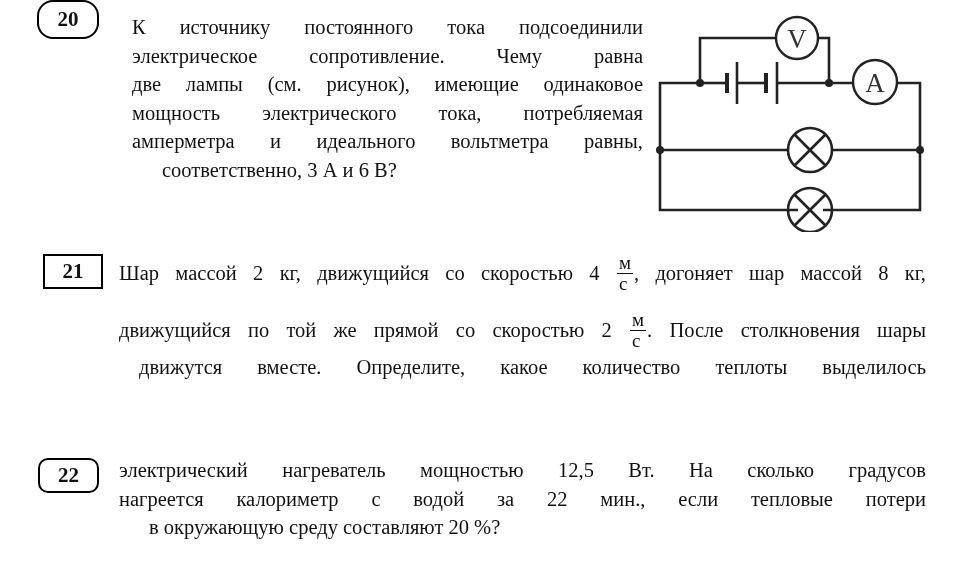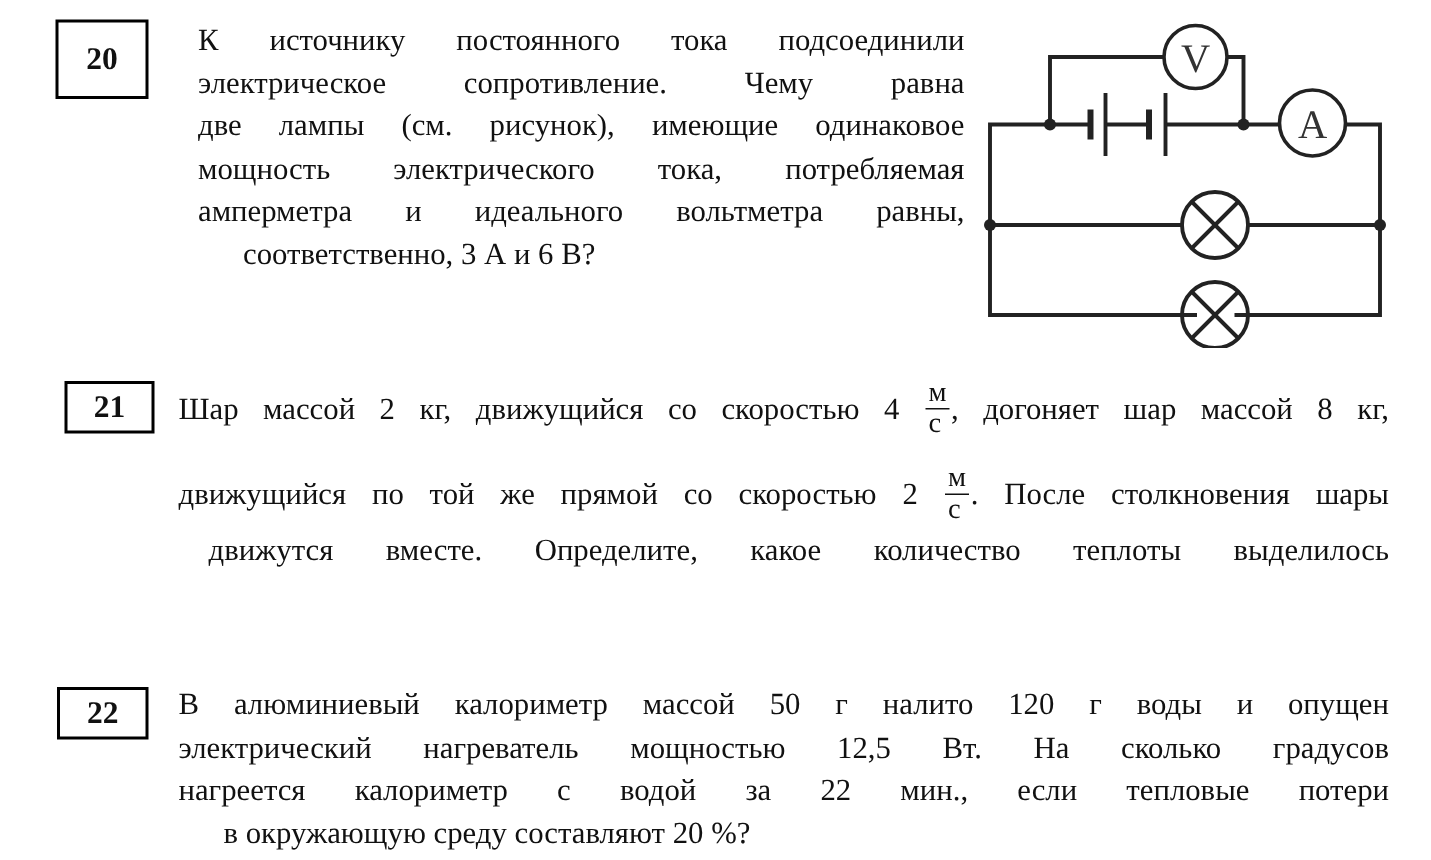--- a/index.html
+++ b/index.html
@@ -12,21 +12,21 @@
   .line.last { text-align-last:left;margin-left:30px; }
   .frac { display:inline-block; vertical-align:middle; text-align:center; font-size:19px; line-height:20px; margin:0 1px; position:relative; top:-2px; }
   .frac span { display:block; padding:0 2px; }
   .frac .top { border-bottom:1px solid #111; }
   .tall { line-height:57px; }
   svg text { font-family:"Liberation Serif","DejaVu Serif",serif; }
 </style>
 </head>
 <body>
 
-<div class="num-box" style="left:37px; top:13px; width:62px; height:53px;">20</div>
+<div class="num-box" style="left:37px; top:0; width:62px; height:39px;border-radius:16px;">20</div>
 <div class="para" style="left:132px; top:13px; width:511px;">
   <span class="line">К источнику постоянного тока подсоединили</span>
   <span class="line">электрическое сопротивление. Чему равна</span>
   <span class="line">две лампы (см. рисунок), имеющие одинаковое</span>
   <span class="line">мощность электрического тока, потребляемая</span>
   <span class="line">амперметра и идеального вольтметра равны,</span>
   <span class="line last">соответственно, 3 А и 6 В?</span>
 </div>
 
 <svg style="position:absolute; left:640px; top:0;" width="314" height="232" viewBox="640 0 314 232">
@@ -83,19 +83,18 @@
   </g>
 </svg>
 
 <div class="num-box" style="left:43px; top:254px; width:60px; height:35px;">21</div>
 <div class="para" style="left:119px; top:245px; width:807px;">
   <span class="line tall"><span>Шар массой 2 кг, движущийся со скоростью 4</span> <span class="frac"><span class="top">м</span><span>с</span></span><span>, догоняет шар массой 8 кг,</span></span>
   <span class="line tall"><span>движущийся по той же прямой со скоростью 2</span> <span class="frac"><span class="top">м</span><span>с</span></span><span>. После столкновения шары</span></span>
   <span class="line" style="margin-top:-6px;margin-left:20px;">движутся вместе. Определите, какое количество теплоты выделилось</span>
 </div>
 
-<div class="num-box" style="left:38px; top:458px; width:61px; height:35px;">22</div>
+<div class="num-box" style="left:38px; top:458px; width:61px; height:35px;border-radius:10px;">22</div>
 <div class="para" style="left:119px; top:456px; width:807px;">
-  <span class="line">В алюминиевый калориметр массой 50 г налито 120 г воды и опущен</span>
   <span class="line">электрический нагреватель мощностью 12,5 Вт. На сколько градусов</span>
   <span class="line">нагреется калориметр с водой за 22 мин., если тепловые потери</span>
   <span class="line last">в окружающую среду составляют 20 %?</span>
 </div>
 
 </body></html>

